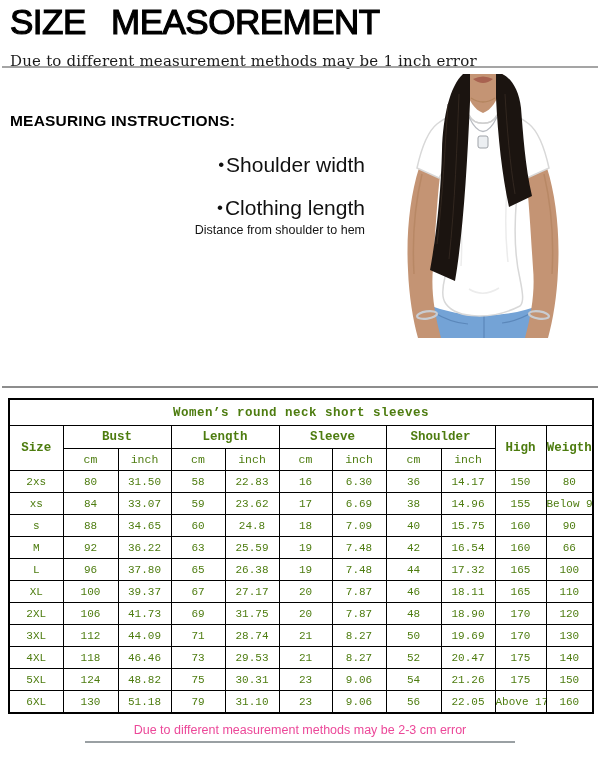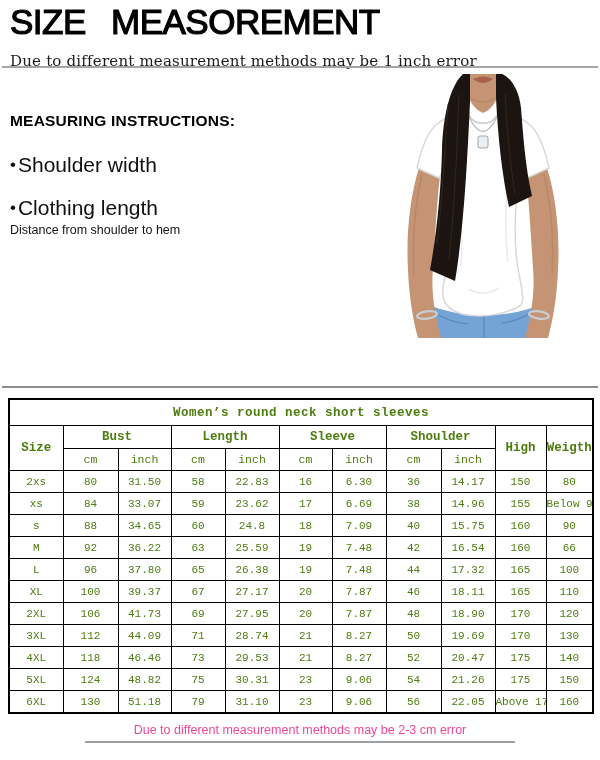--- a/index.html
+++ b/index.html
@@ -12,21 +12,21 @@
   .subtitle{position:absolute;left:10px;top:52px;font-family:"DejaVu Serif",serif;
       font-size:15px;color:#1b1b1b;letter-spacing:0.2px;}
   .rule{position:absolute;left:2px;width:596px;height:2px;background:#a5a5a5;}
   .rule1{top:66px;}
   .rule2{top:386px;background:#8d8d8d;}
   .rule3{top:741px;left:85px;width:430px;background:#9aa0a3;}
 
   
   .instructions{position:absolute;left:10px;top:112px;width:355px;}
   .mi-heading{font-size:15.5px;font-weight:bold;letter-spacing:0.2px;margin-bottom:21px;}
-  .mi-item{margin-bottom:16px;}
+  .mi-item{margin-bottom:16px;text-align:right;}
   .mi-title{font-size:21px;line-height:27px;color:#101010;}
   .bullet{font-size:17px;margin-right:2px;vertical-align:2px;}
   .mi-desc{font-size:12.5px;line-height:16px;margin-top:1px;color:#151515;}
 
   
   .photo{position:absolute;left:372px;top:74px;width:222px;height:264px;}
 
   
   .h2{position:absolute;left:10px;top:340px;margin:0;font-size:35px;font-weight:900;
       letter-spacing:-0.5px;word-spacing:5px;-webkit-text-stroke:1.2px #000;}
@@ -226,21 +226,21 @@
           <td>46</td>
           <td>18.11</td>
           <td>165</td>
           <td>110</td>
         </tr>
         <tr>
           <td>2XL</td>
           <td>106</td>
           <td>41.73</td>
           <td>69</td>
-          <td>27.95</td>
+          <td>31.75</td>
           <td>20</td>
           <td>7.87</td>
           <td>48</td>
           <td>18.90</td>
           <td>170</td>
           <td>120</td>
         </tr>
         <tr>
           <td>3XL</td>
           <td>112</td>

